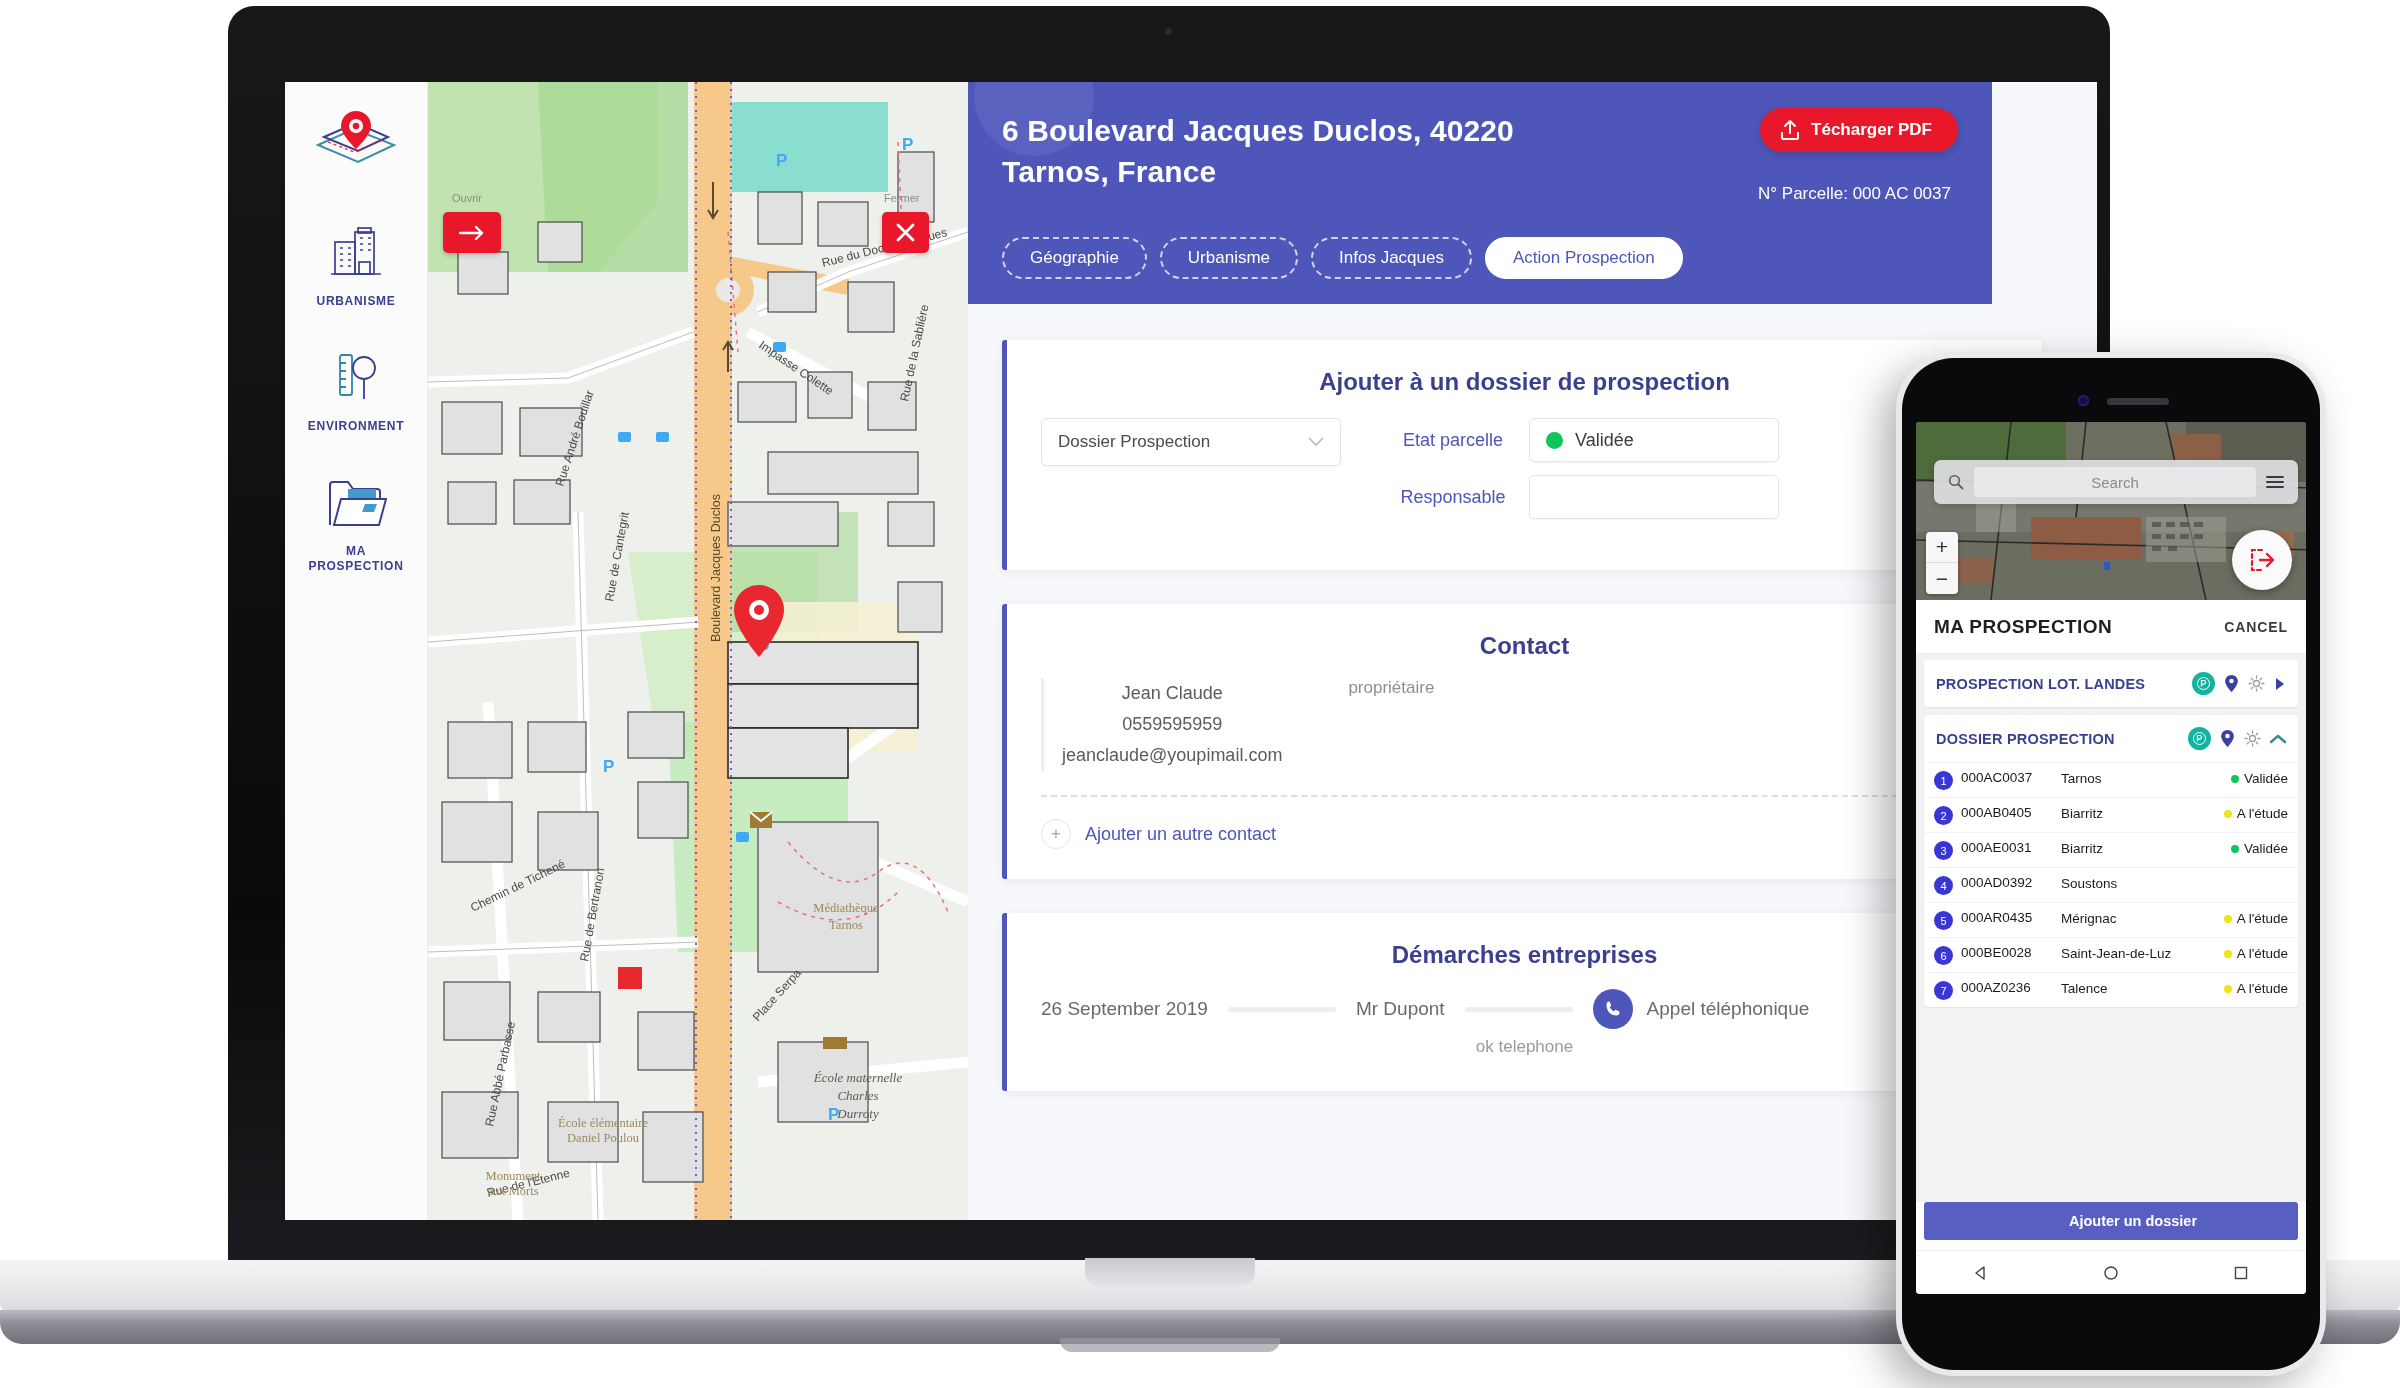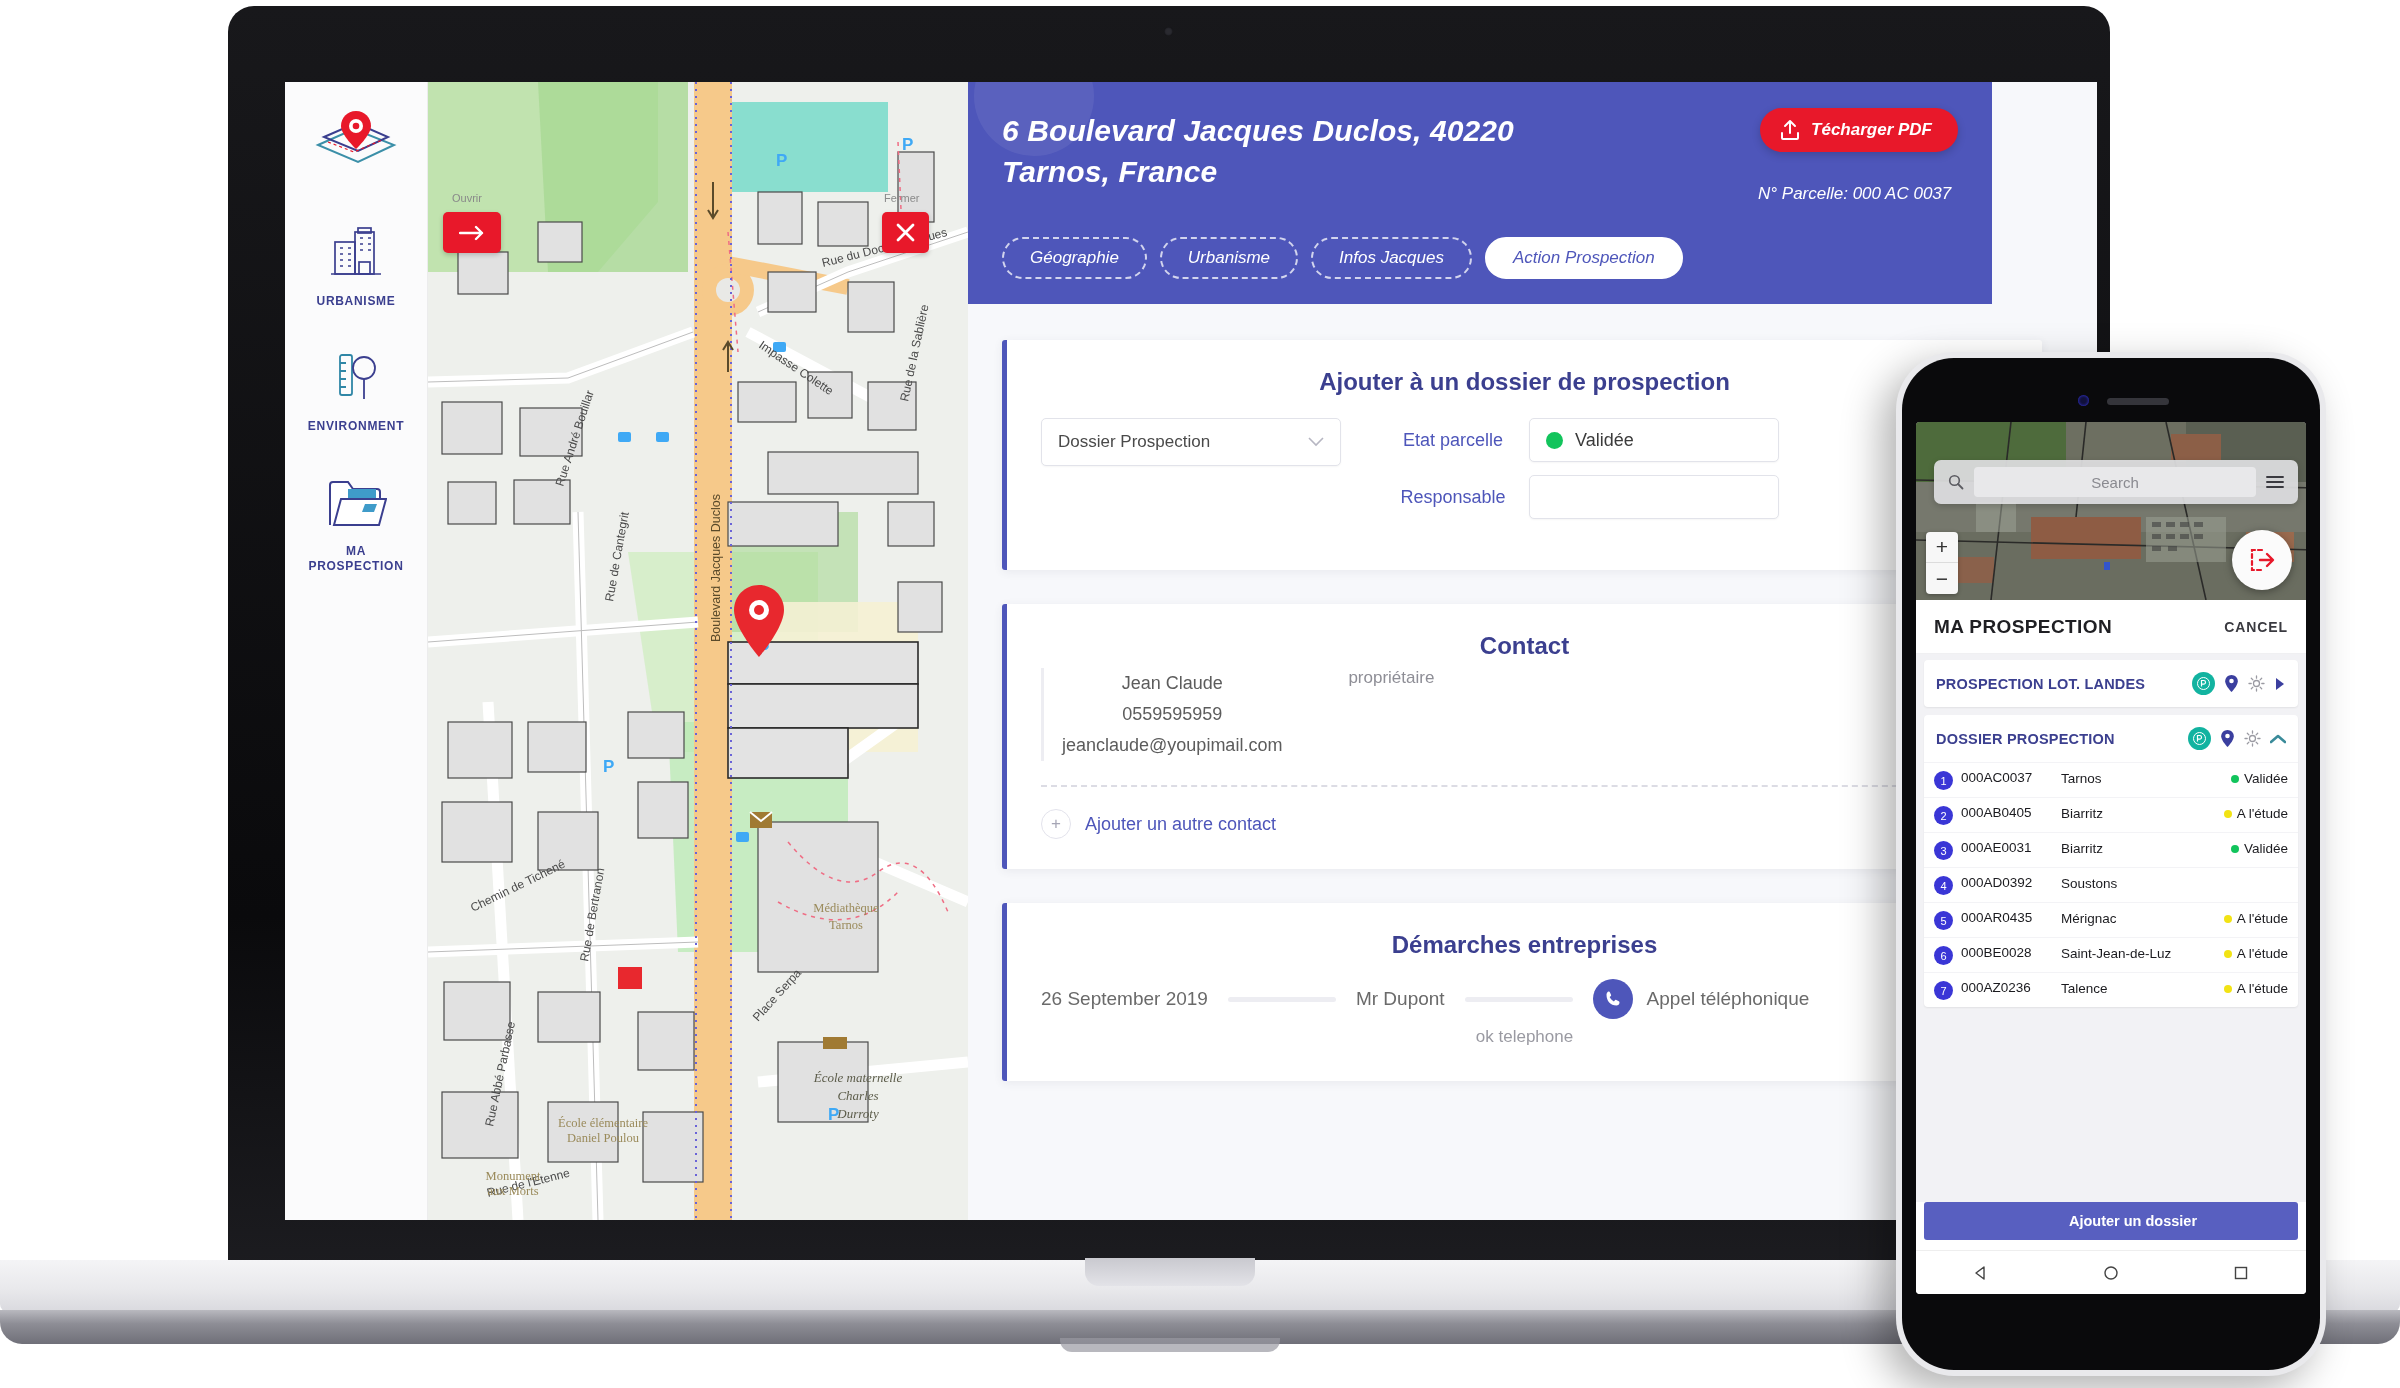--- a/index.html
+++ b/index.html
@@ -70,21 +70,21 @@
   .map-btn-close {
     position:absolute; left: 454px; top: 130px; width: 47px; height: 41px;
     background: #e8182a; border-radius: 5px; display:flex; align-items:center; justify-content:center;
     cursor:pointer; box-shadow: 0 2px 5px rgba(0,0,0,.2);
   }
   .tip { position:absolute; font-size: 11px; color:#8a8a8a; }
 
   
   .content { position:absolute; left: 683px; top: 0; width: 1129px; height: 1138px;
              background: #f7f8fb; overflow:hidden; }
-  .hdr { position:relative; width: 1024px; height: 222px; background: #4e56ba; padding: 28px 34px 12px 34px; font-style: italic; }
+  .hdr { position:relative; width: 1024px; height: 222px; background: #4e56ba; padding: 28px 34px 12px 34px; }
   .hdr .glow { position:absolute; left: 6px; top: -46px; width: 120px; height: 120px;
                background: rgba(255,255,255,.07); border-radius: 50%; }
   .hdr-title { font-size: 30px; font-weight: 700; color:#fff; line-height: 41px; max-width: 560px;
                letter-spacing:.1px; }
   .pdf-btn {
     position:absolute; right: 34px; top: 26px; background:#e8182a; color:#fff;
     border-radius: 26px; height: 44px; padding: 0 26px 0 20px; display:flex; align-items:center;
     gap: 11px; font-size: 17px; font-weight: 700; cursor:pointer;
     box-shadow: 0 3px 9px rgba(0,0,0,.18);
   }
@@ -116,21 +116,21 @@
   .fieldrow { display:flex; align-items:center; margin-bottom: 13px; }
   .flabel { width: 152px; font-size: 18px; color:#4e56ba; }
   .finput {
     width: 250px; height: 44px; border:1px solid #e2e3ea; border-radius:5px; background:#fff;
     display:flex; align-items:center; padding: 0 16px; gap: 12px; font-size: 18px; color:#3b3b3b;
     box-shadow: 0 1px 2px rgba(0,0,0,.04);
   }
   .dot { width: 17px; height:17px; border-radius:50%; display:inline-block; }
 
   .sec2 { padding: 28px 34px 30px; }
-  .contact-block { display:flex; margin-top: 8px; border-left: 3px solid #ededf2; padding-left: 18px; }
+  .contact-block { display:flex; margin-top: 18px; border-left: 3px solid #ededf2; padding-left: 18px; }
   .cname { font-size: 18px; color:#5c5c5c; line-height: 31px; }
   .crole { font-size: 17px; color:#8e8e96; margin-left: 66px; }
   .dashline { border-top: 2px dashed #dcdce4; margin: 24px 0 22px; }
   .addmore { display:flex; align-items:center; gap: 14px; cursor:pointer; }
   .plus-c { width: 30px; height:30px; border-radius:50%; border:1px solid #e3e3ec;
             display:flex; align-items:center; justify-content:center; color:#a5a5b5; font-size:17px;
             background:#fff; }
   .addmore-t { font-size: 18px; color:#4e56ba; }
 
   .sec3 { padding: 28px 34px 34px; }

